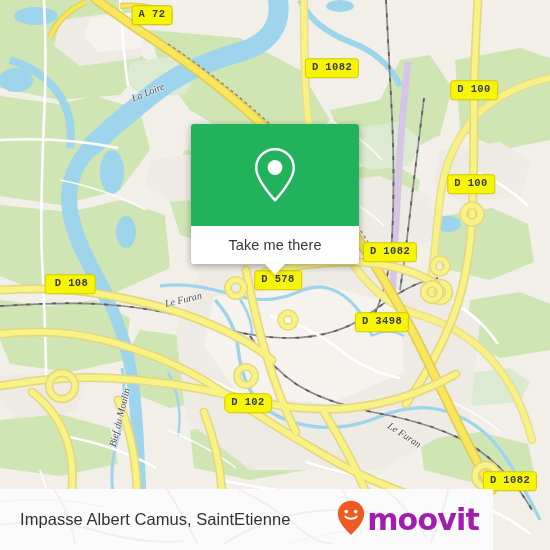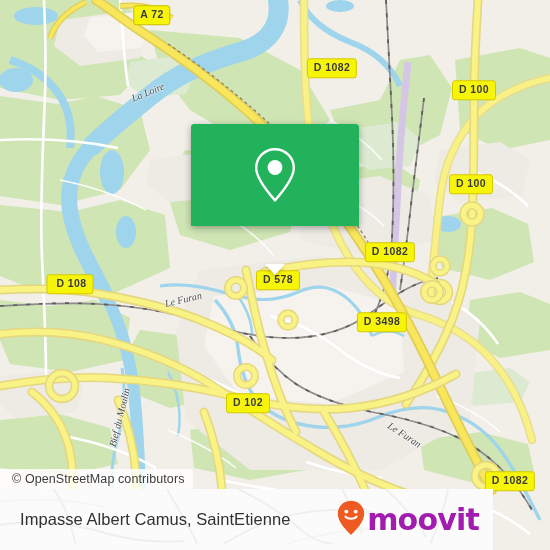--- a/index.html
+++ b/index.html
@@ -22,21 +22,21 @@
     border-radius: 3px;
     color: #3b3b2e;
     font-weight: bold;
     font-size: 10.5px;
     letter-spacing: 0.4px;
     line-height: 1;
     padding: 3px 6px 4px 6px;
     white-space: nowrap;
     text-shadow: 0 0 1px rgba(255,255,255,.4);
     transform: translate(-50%,-50%);
-    font-family: Liberation Sans, sans-serif;
+    font-family: Liberation Mono, monospace;
   }
   .shield.motorway { background:#f7f507; border-color:#c9bd00; }
 
   
   .waterlabel {
     position: absolute;
     color: #4a4a4a;
     font-size: 10px;
     font-style: italic;
     font-family: "Liberation Serif", serif;
@@ -379,42 +379,42 @@
   </svg>
 
   <div class="shield motorway" style="left:152px;  top:15px;">A 72</div>
   <div class="shield" style="left:332px;  top:68px;">D 1082</div>
   <div class="shield" style="left:474px;  top:90px;">D 100</div>
   <div class="shield" style="left:471px;  top:184px;">D 100</div>
   <div class="shield" style="left:390px;  top:252px;">D 1082</div>
   <div class="shield" style="left:278px;  top:280px;">D 578</div>
   <div class="shield" style="left:70px;   top:284px;padding-left:9px;">D 108</div>
   <div class="shield" style="left:382px;  top:322px;">D 3498</div>
-  <div class="shield" style="left:248px;  top:403px;">D 102</div>
+  <div class="shield" style="left:248px;  top:403px;border-radius:6px;">D 102</div>
   <div class="shield" style="left:510px;  top:481px;">D 1082</div>
 
   <div class="waterlabel" style="left:132px; top:93px;  transform:rotate(-22deg);">La Loire</div>
   <div class="waterlabel" style="left:165px; top:298px; transform:rotate(-13deg);">Le Furan</div>
   <div class="waterlabel" style="left:389px; top:419px; transform:rotate(33deg);">Le Furan</div>
   <div class="waterlabel" style="left:112px; top:441px; transform:rotate(-76deg);">Bief du Moulin</div>
 
   <div id="popup-card">
     <div id="popup-head">
       <span>
         <svg width="46" height="58" viewBox="0 0 46 58" fill="none" aria-hidden="true">
           <path d="M23 3.2 C12.6 3.2 4.2 11.6 4.2 22 C4.2 32.4 16 46.4 23 54.4
                    C30 46.4 41.8 32.4 41.8 22 C41.8 11.6 33.4 3.2 23 3.2 Z" stroke="#ffffff" stroke-width="2.4" fill="none" stroke-linejoin="round"></path>
           <circle cx="23" cy="21.5" r="7.4" fill="#ffffff"></circle>
         </svg>
       </span>
     </div>
+    <div id="popup-action">Take me there</div>
     <div id="popup-tail"></div>
   </div>
 
-  <div id="osm-attribution">© OpenStreetMap contributors</div>
 
   <div id="footer">
     <svg id="footer-watermark" viewBox="0 0 550 61" preserveAspectRatio="none">
       <g fill="none" stroke="#e3e1dd" stroke-width="2.2">
         <path d="M0,40 C40,34 82,38 120,50 C150,58 180,60 206,58"></path>
         <path d="M60,0 C72,18 80,38 84,61"></path>
         <path d="M186,0 C198,20 210,40 220,61"></path>
         <path d="M266,0 C290,12 314,26 334,44 C348,56 360,61 372,61"></path>
         <path d="M430,0 C448,16 464,34 476,54"></path>
         <path d="M500,0 C496,20 490,40 480,61"></path>

